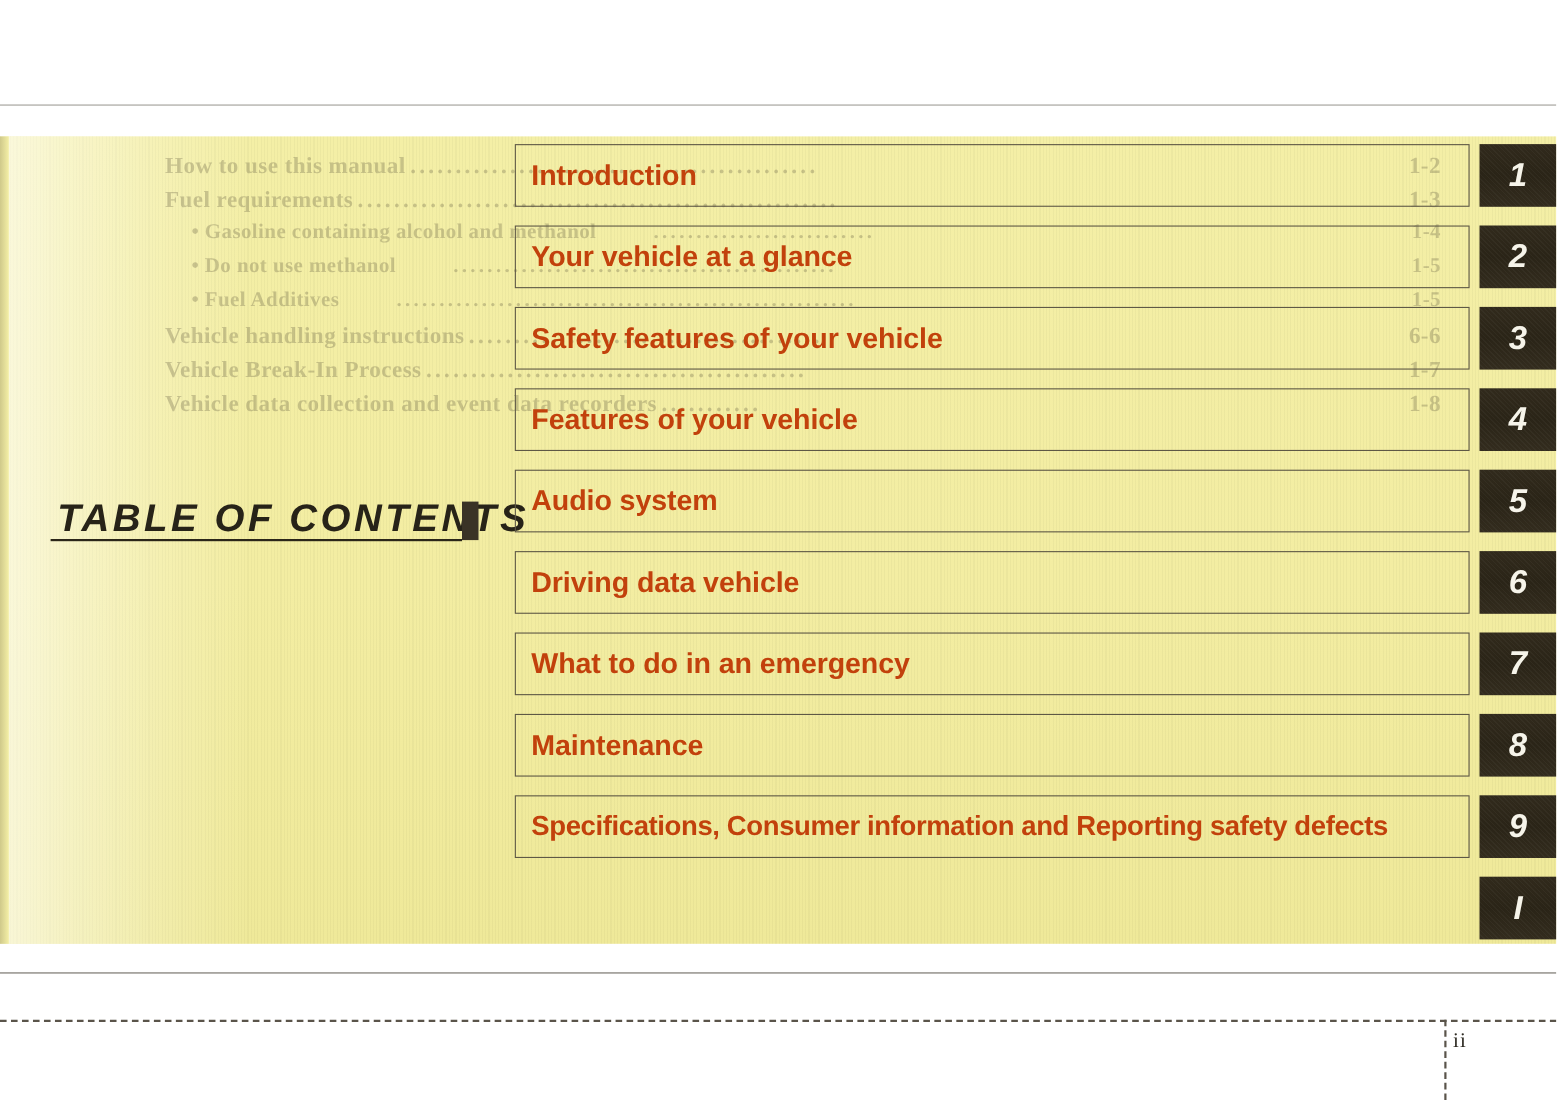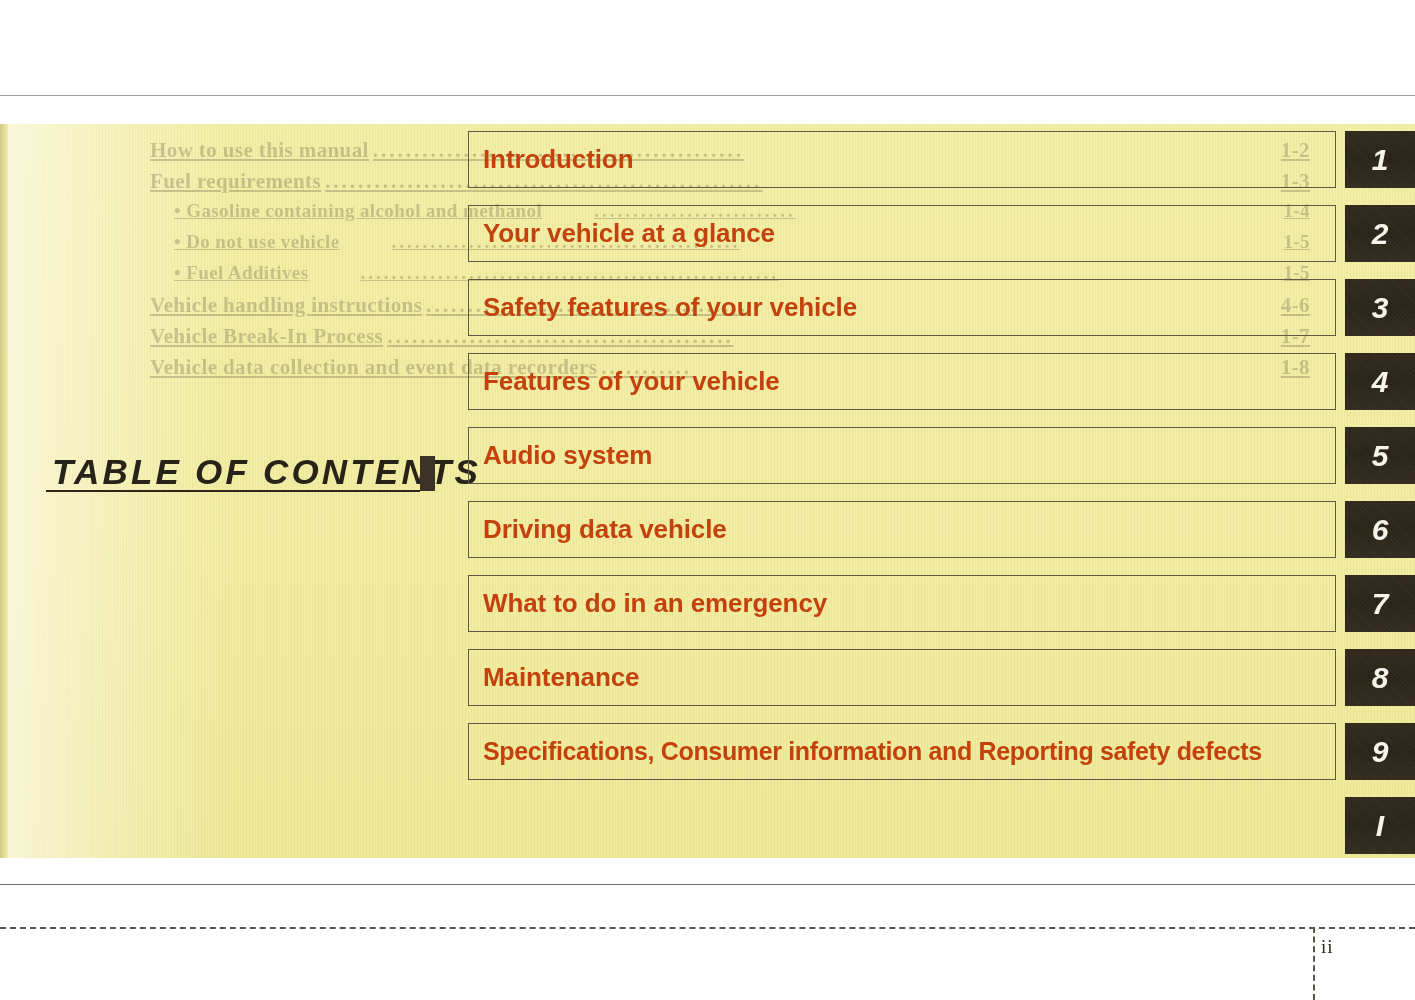--- a/index.html
+++ b/index.html
@@ -80,21 +80,20 @@
     letter-spacing: 0.4px;
     filter: blur(0.7px);
     user-select: none;
   }
   .ghost-line {
     display: flex;
     align-items: baseline;
     height: 31px;
     white-space: nowrap;
     overflow: hidden;
-    text-decoration: underline;
   }
   .ghost-line.indent { padding-left: 24px; font-size: 19px; gap: 48px; }
   .ghost-title { flex: 0 0 auto; }
   .ghost-dots {
     flex: 1 1 auto;
     overflow: hidden;
     margin: 0 4px;
     letter-spacing: 3px;
   }
   .ghost-page { flex: 0 0 auto; }
@@ -241,33 +240,33 @@
       <span class="ghost-title">Fuel requirements</span>
       <span class="ghost-dots">.....................................................</span>
       <span class="ghost-page">1-3</span>
     </div>
     <div class="ghost-line indent">
       <span class="ghost-title">• Gasoline containing alcohol and methanol</span>
       <span class="ghost-dots">..........................</span>
       <span class="ghost-page">1-4</span>
     </div>
     <div class="ghost-line indent">
-      <span class="ghost-title">• Do not use vehicle</span>
+      <span class="ghost-title">• Do not use methanol</span>
       <span class="ghost-dots">.............................................</span>
       <span class="ghost-page">1-5</span>
     </div>
     <div class="ghost-line indent">
       <span class="ghost-title">• Fuel Additives</span>
       <span class="ghost-dots">......................................................</span>
       <span class="ghost-page">1-5</span>
     </div>
     <div class="ghost-line">
       <span class="ghost-title">Vehicle handling instructions</span>
       <span class="ghost-dots">.......................................</span>
-      <span class="ghost-page">4-6</span>
+      <span class="ghost-page">6-6</span>
     </div>
     <div class="ghost-line">
       <span class="ghost-title">Vehicle Break-In Process</span>
       <span class="ghost-dots">..........................................</span>
       <span class="ghost-page">1-7</span>
     </div>
     <div class="ghost-line">
       <span class="ghost-title">Vehicle data collection and event data recorders</span>
       <span class="ghost-dots">...........</span>
       <span class="ghost-page">1-8</span>

